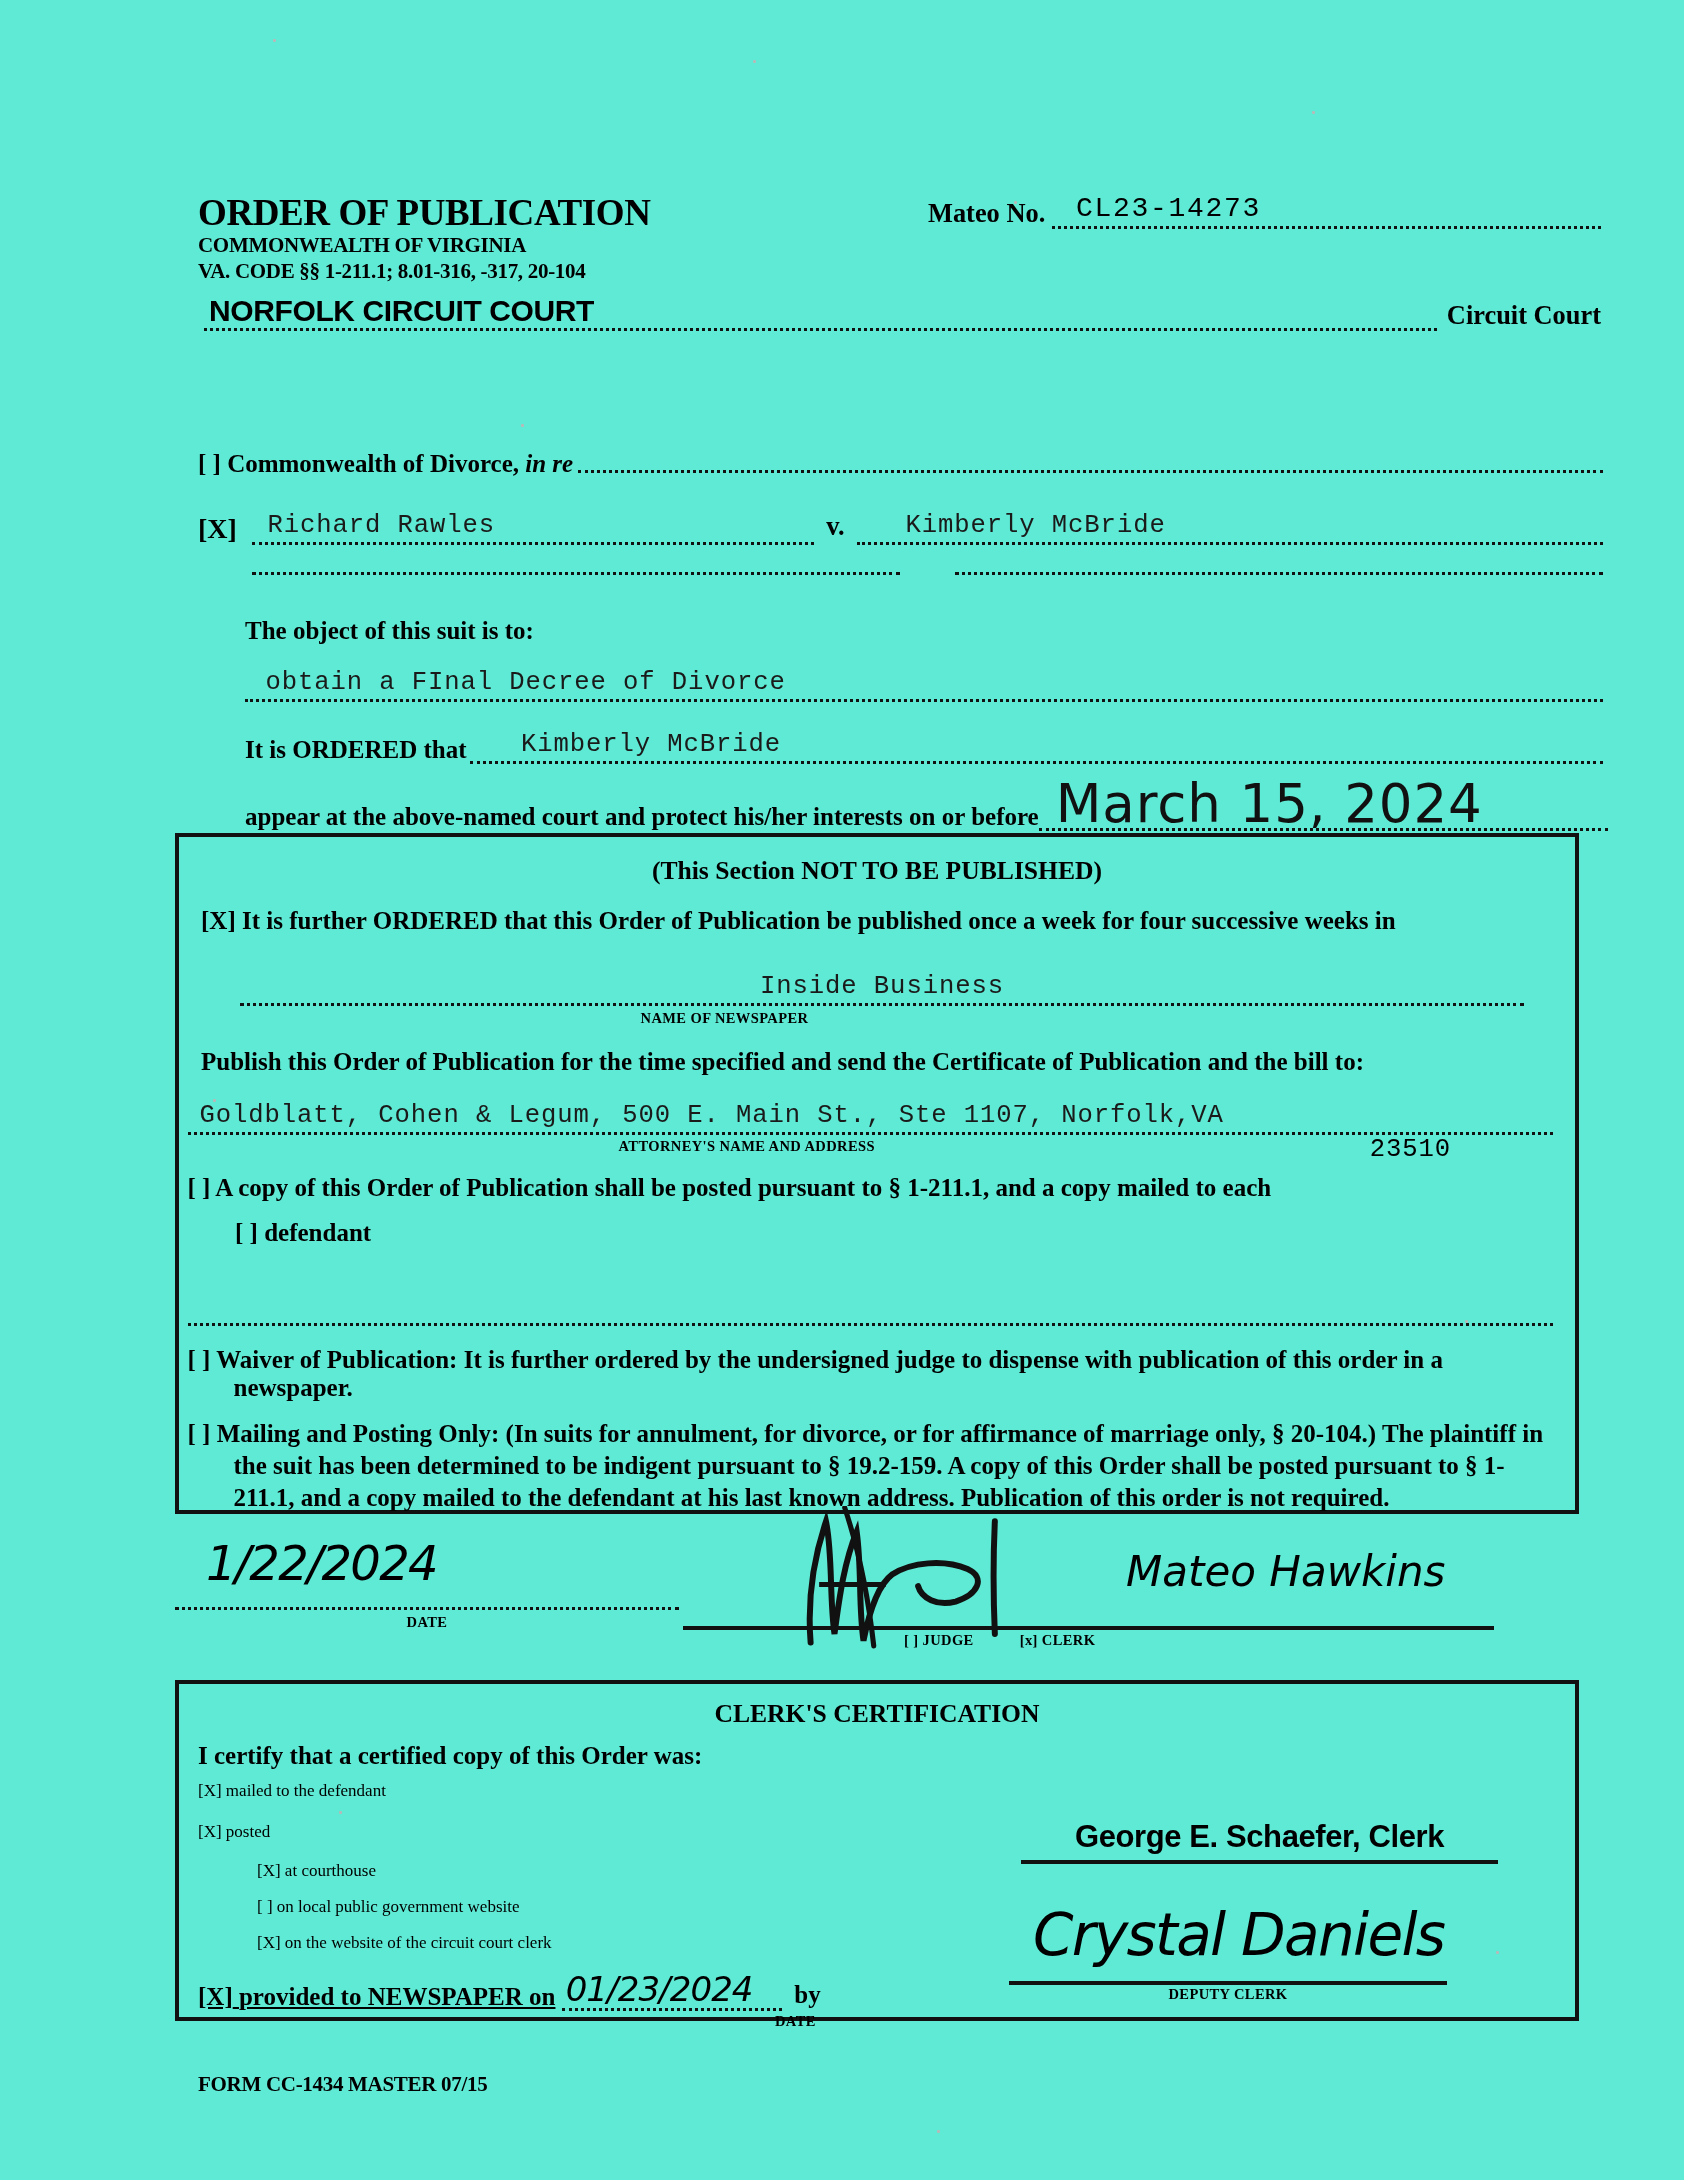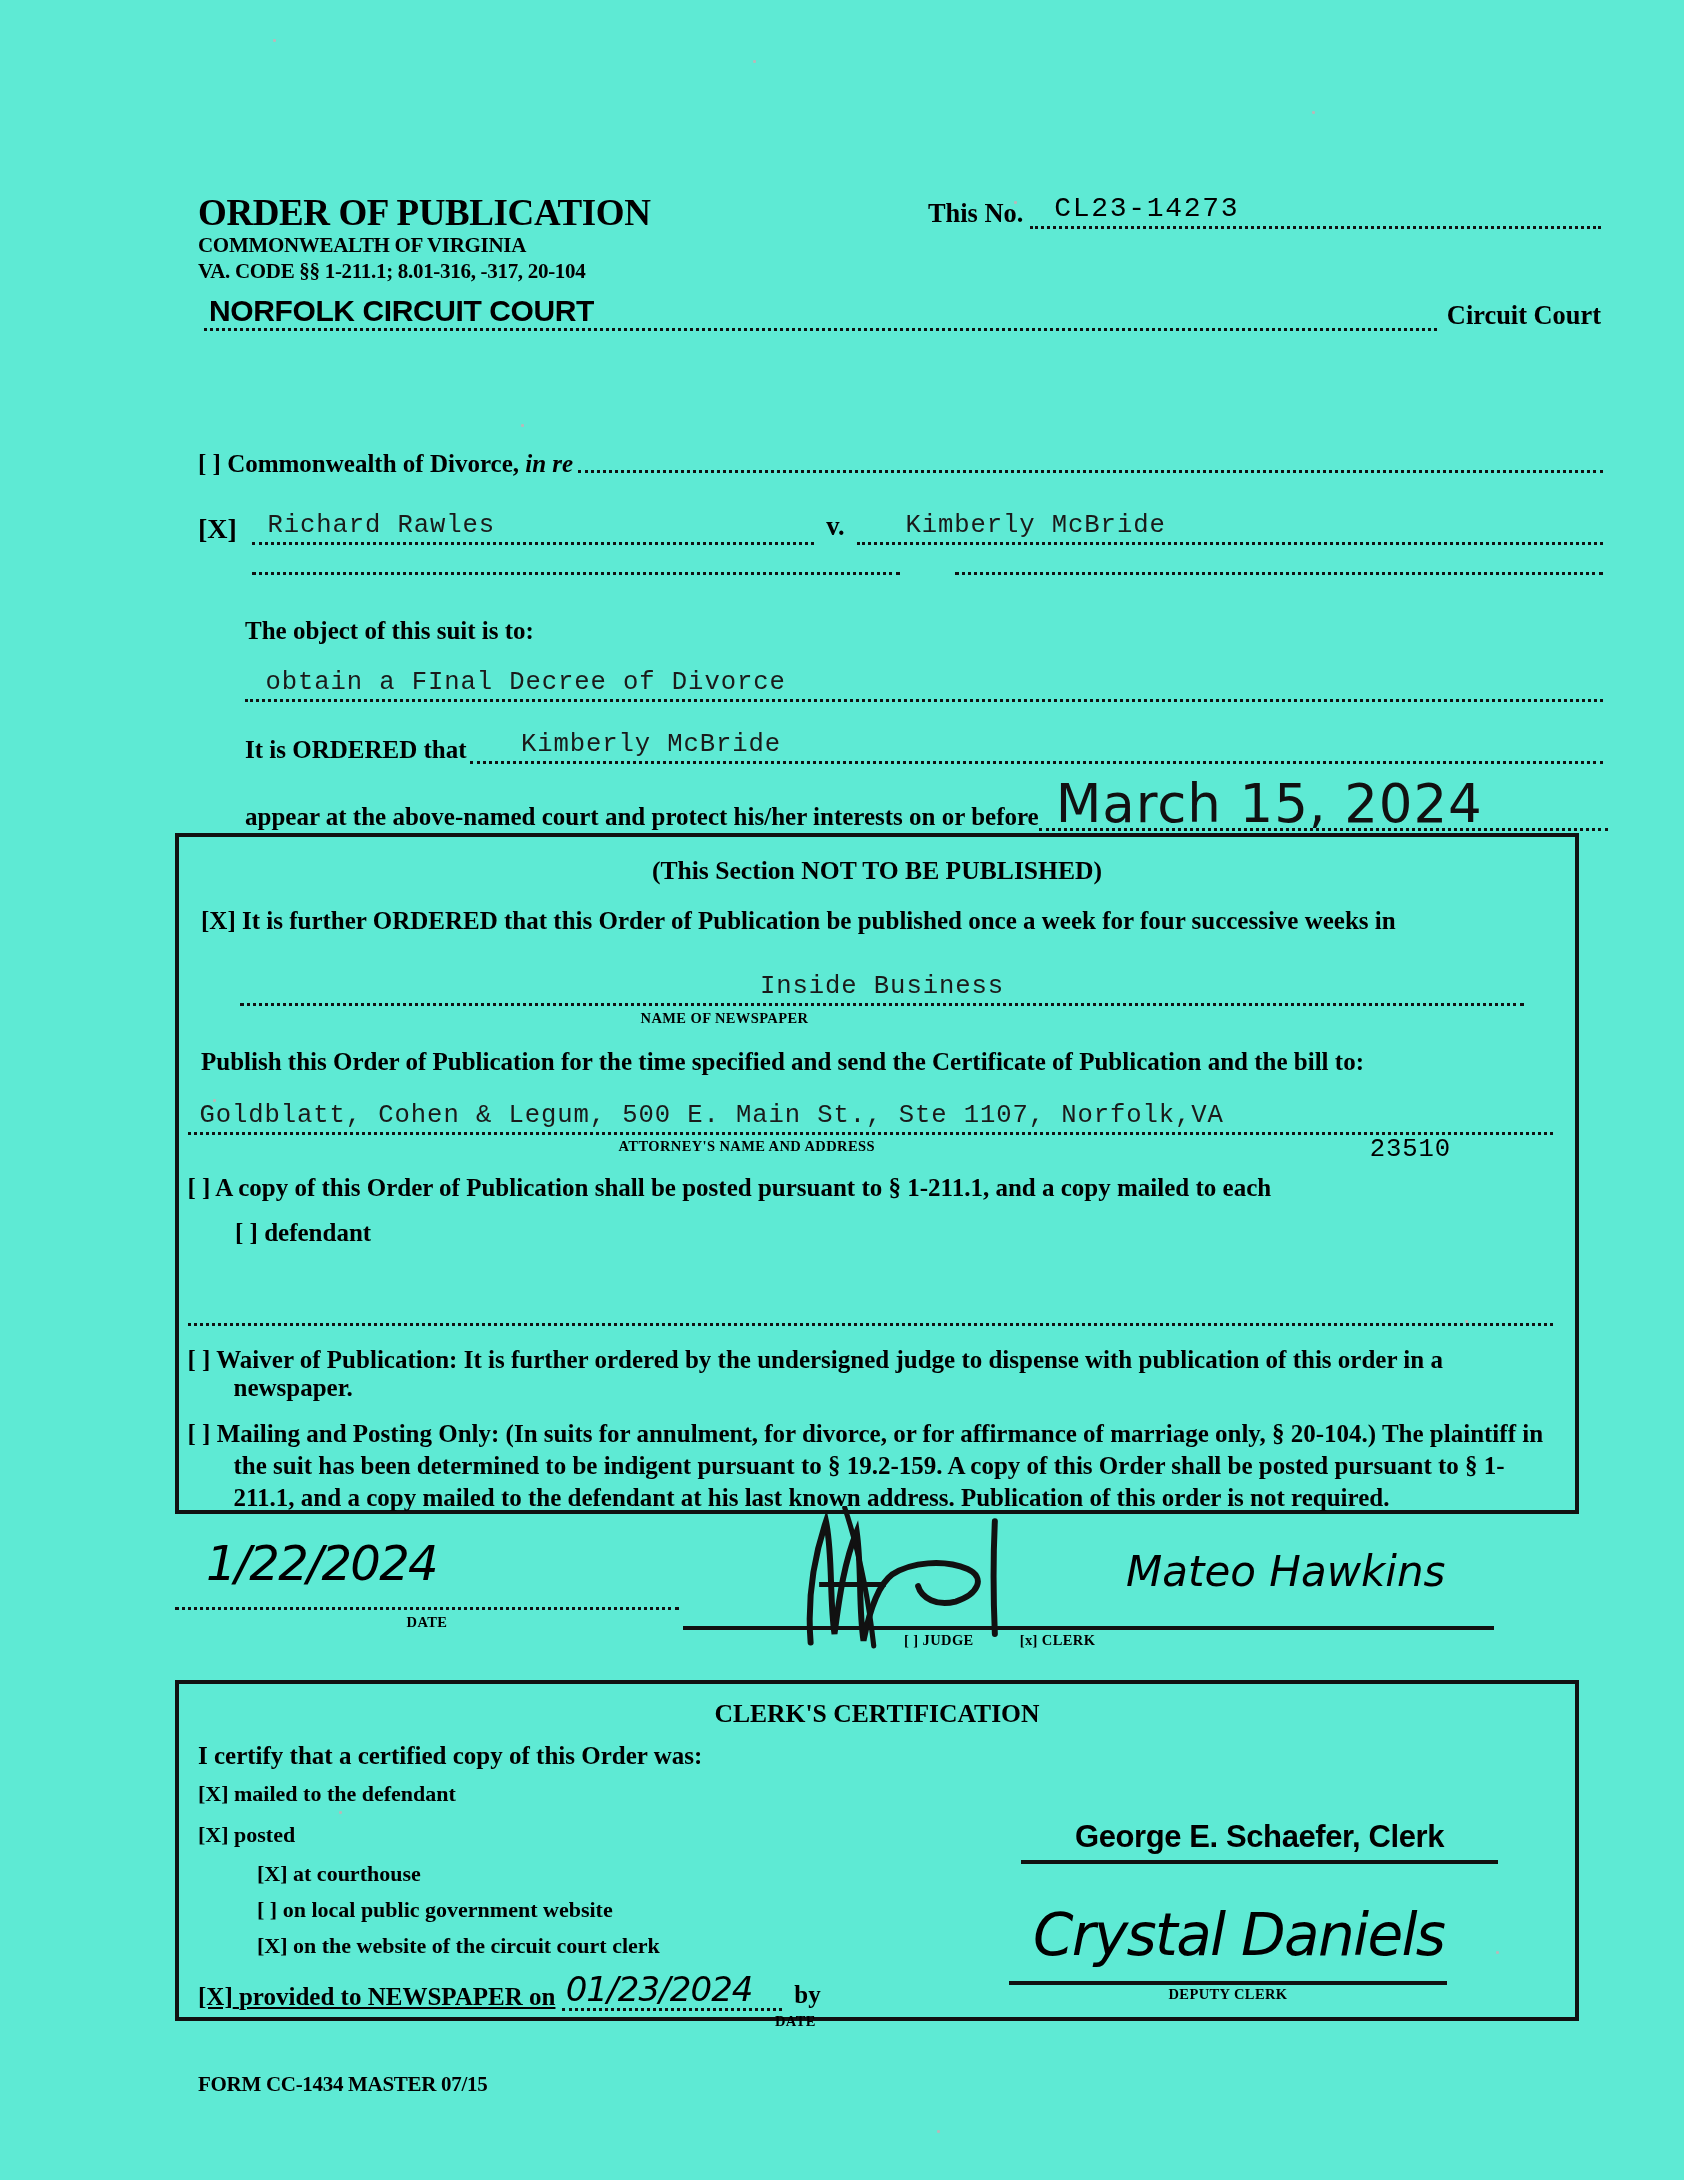--- a/index.html
+++ b/index.html
@@ -590,22 +590,22 @@
   }
   #cert-intro {
     position: absolute;
     left: 19px;
     top: 58px;
     font-size: 25px;
     font-weight: bold;
   }
   .cert-item {
     position: absolute;
-    font-size: 22px;
-    font-weight: bold;
+    font-size: 17px;
+    font-weight: normal;
     white-space: nowrap;
   }
   #cert-mailed { left: 19px; top: 97px; }
   #cert-posted { left: 19px; top: 138px; }
   #cert-courthouse { left: 78px; top: 177px; }
   #cert-localweb { left: 78px; top: 213px; }
   #cert-clerkweb { left: 78px; top: 249px; }
 
   #cert-newspaper-row {
     position: absolute;
@@ -729,21 +729,21 @@
     <div class="speck" style="left:1465px;top:1320px;"></div>
     <div class="speck" style="left:213px;top:1099px;"></div>
 
     <div id="header-block">
       <div id="form-title">ORDER OF PUBLICATION</div>
       <div id="form-subtitle">COMMONWEALTH OF VIRGINIA</div>
       <div id="form-code">VA. CODE §§ 1-211.1; 8.01-316, -317, 20-104</div>
     </div>
 
     <div id="caseno-row">
-      <div id="caseno-label">This No.</div>
+      <div id="caseno-label">Mateo No.</div>
       <div id="caseno-wrap">
         <div class="dotline" style="margin-bottom:0;"></div>
         <div id="caseno-value">CL23-14273</div>
       </div>
     </div>
 
     <div id="courtname-row">
       <div id="courtname-wrap">
         <div class="dotline" style="margin-bottom:0;"></div>
         <div id="courtname-value">NORFOLK CIRCUIT COURT</div>

